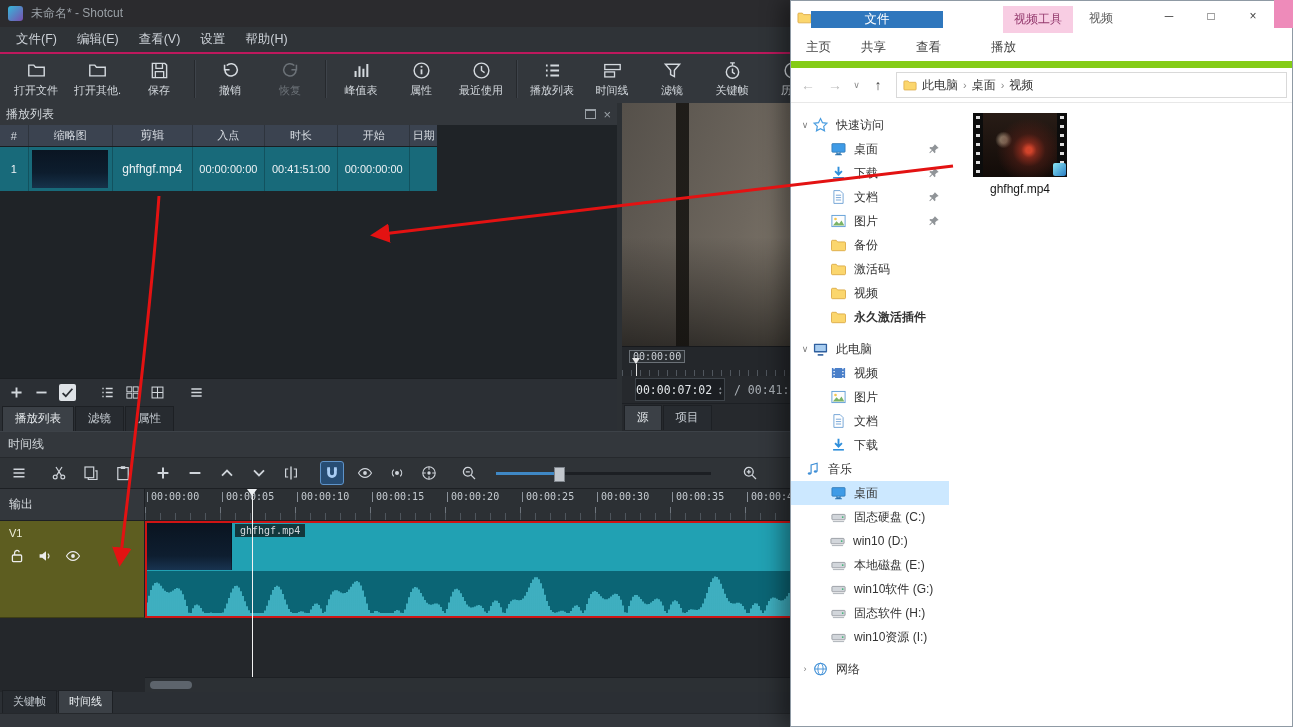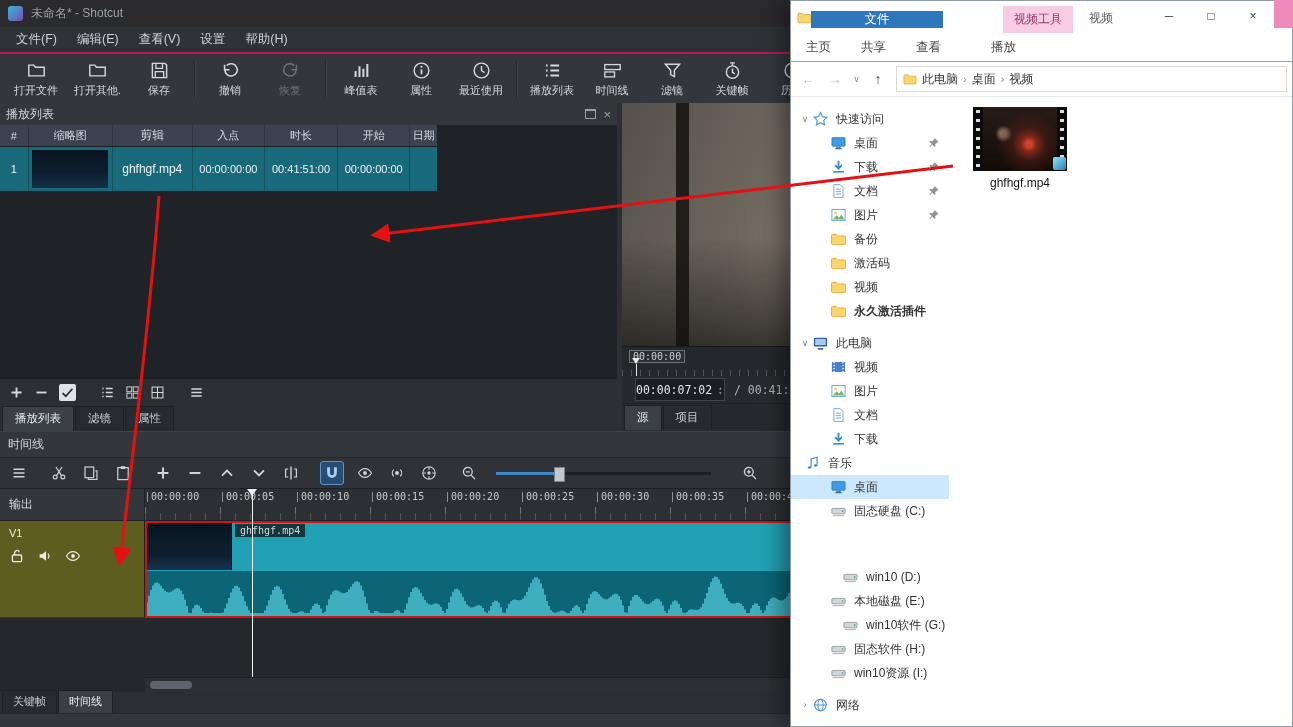--- a/index.html
+++ b/index.html
@@ -89,21 +89,21 @@
 #explorer{position:absolute;left:790px;top:0;width:503px;height:727px;background:#fff;border:1px solid #8f9aa4;box-shadow:-8px 0 20px rgba(0,0,0,.4);z-index:40;box-sizing:border-box;font-size:12px;color:#333;display:flex;flex-direction:column}
 .ex-title{position:relative;height:32px;flex:none}
 .qat{position:absolute;left:6px;top:0;height:32px;display:flex;align-items:center;gap:7px}
 .qat svg.ic{width:15px;height:15px}
 .qat .chk{color:#2f77bd}
 .qcaret{font-size:8px;color:#555}
 .ex-ctx{position:absolute;left:212px;top:5px;height:27px;display:flex;align-items:center;padding:0 11px;background:#f8cde3;color:#943a6e;font-size:12px}
 .ex-ttl{position:absolute;left:298px;top:9px;font-size:12px;color:#5c5c5c}
 .winbtns{position:absolute;right:18px;top:0;display:flex}
 .winbtn{width:42px;height:30px;display:flex;align-items:center;justify-content:center;color:#444;font-size:12px}
-.ex-tabs{height:28px;display:flex;align-items:stretch;border-bottom:1px solid #84cc16;flex:none}
+.ex-tabs{height:28px;display:flex;align-items:stretch;border-bottom:7px solid #84cc16;flex:none}
 .extab{display:flex;align-items:center;padding:0 15px;font-size:12.5px;color:#444}
 .extab.file{background:#2f77bd;color:#fff}
 .extab.ctx{margin-left:20px}
 .ex-nav{height:34px;display:flex;align-items:center;padding:0 5px;gap:3px;border-bottom:1px solid #e8e8e8;flex:none}
 .navic{width:24px;text-align:center;font-size:14px;color:#3e3e3e}
 .navic.sm{width:13px;font-size:9px;color:#8a8a8a}
 .navic.dis{color:#bcbcbc}
 .crumbbar{flex:1;height:24px;border:1px solid #d9d9d9;display:flex;align-items:center;gap:5px;padding:0 6px;margin-left:3px}
 .crumbbar svg.ic{width:14px;height:14px}
 .crumb{color:#333}
@@ -818,35 +818,35 @@
             </svg>
             <span class="slbl">桌面</span>
           </div>
           <div class="srow" style="padding-left: 26px;">
             <span class="sexp"></span>
             <svg class="ic">
               <use href="#sy-drive" xlink:href="#sy-drive"></use>
             </svg>
             <span class="slbl">固态硬盘 (C:)</span>
           </div>
-          <div class="srow" style="padding-left: 38px; margin-top: 42px;">
+          <div class="srow" style="padding-left: 25px;">
             <span class="sexp"></span>
             <svg class="ic">
               <use href="#sy-drive" xlink:href="#sy-drive"></use>
             </svg>
             <span class="slbl">win10 (D:)</span>
           </div>
           <div class="srow" style="padding-left: 26px;">
             <span class="sexp"></span>
             <svg class="ic">
               <use href="#sy-drive" xlink:href="#sy-drive"></use>
             </svg>
             <span class="slbl">本地磁盘 (E:)</span>
           </div>
-          <div class="srow" style="padding-left: 38px; text-align: right;">
+          <div class="srow" style="padding-left: 26px; text-align: right;">
             <span class="sexp"></span>
             <svg class="ic">
               <use href="#sy-drive" xlink:href="#sy-drive"></use>
             </svg>
             <span class="slbl">win10软件 (G:)</span>
           </div>
           <div class="srow" style="padding-left: 26px;">
             <span class="sexp"></span>
             <svg class="ic">
               <use href="#sy-drive" xlink:href="#sy-drive"></use>

